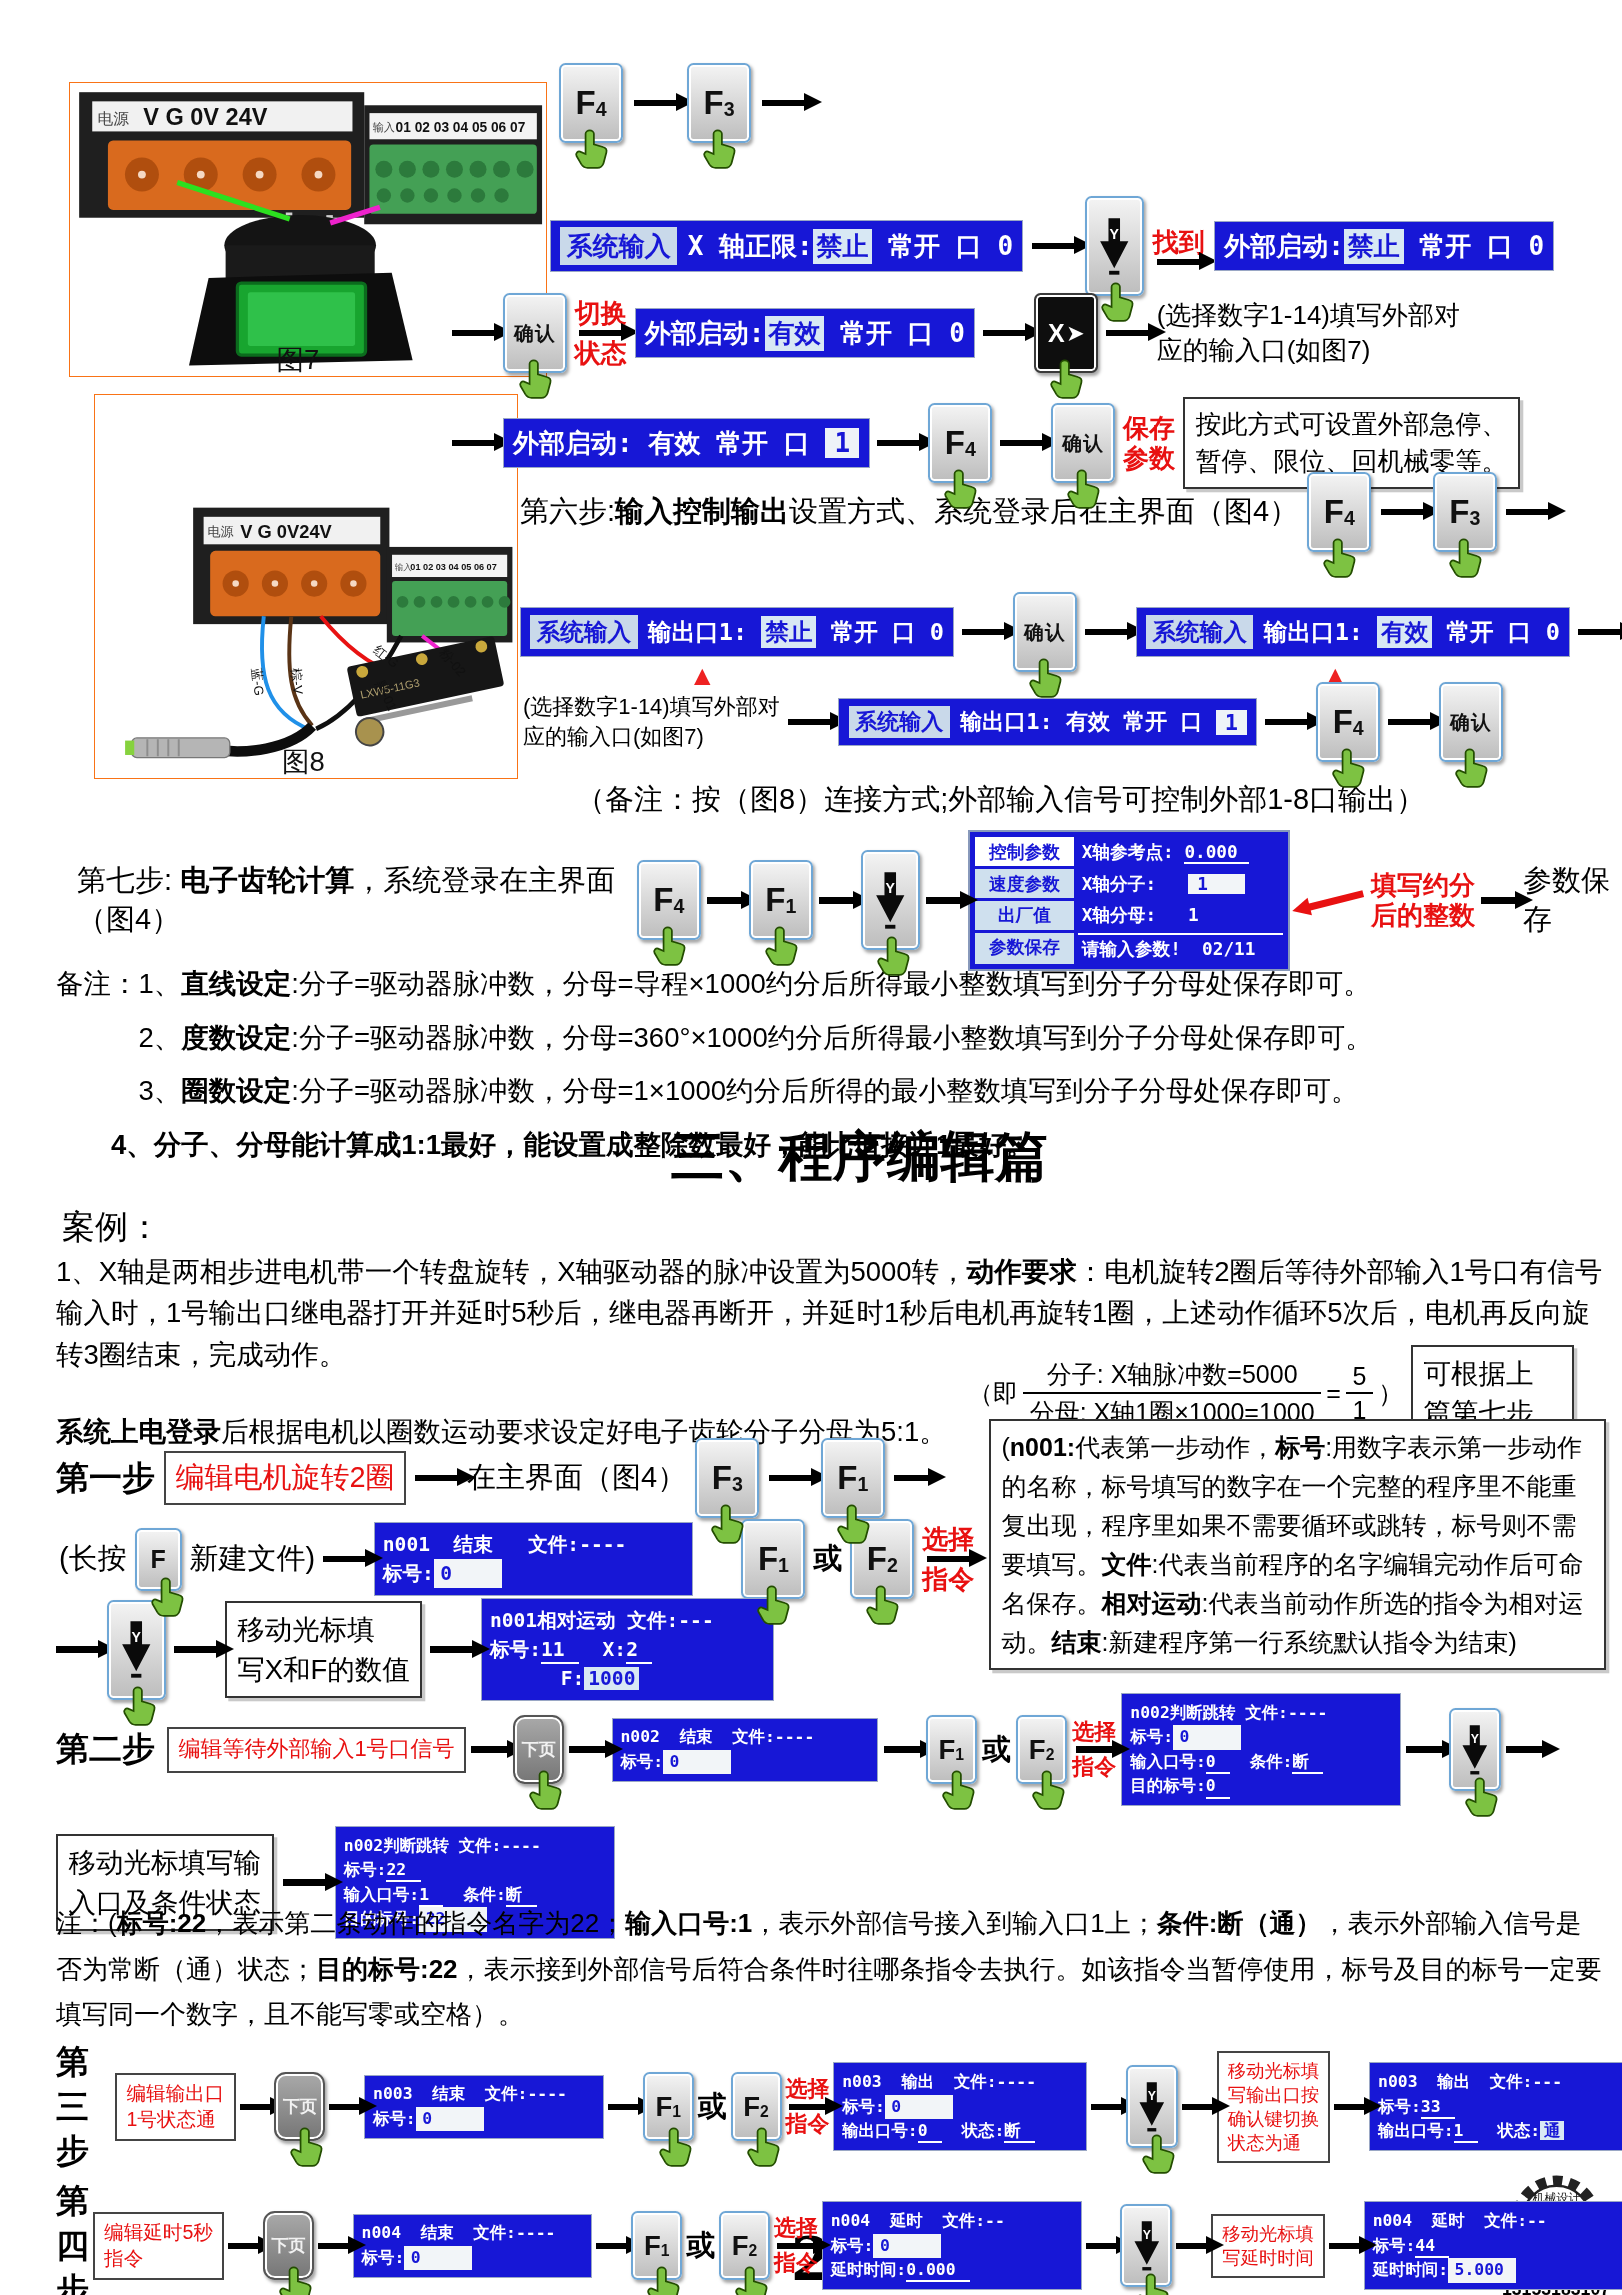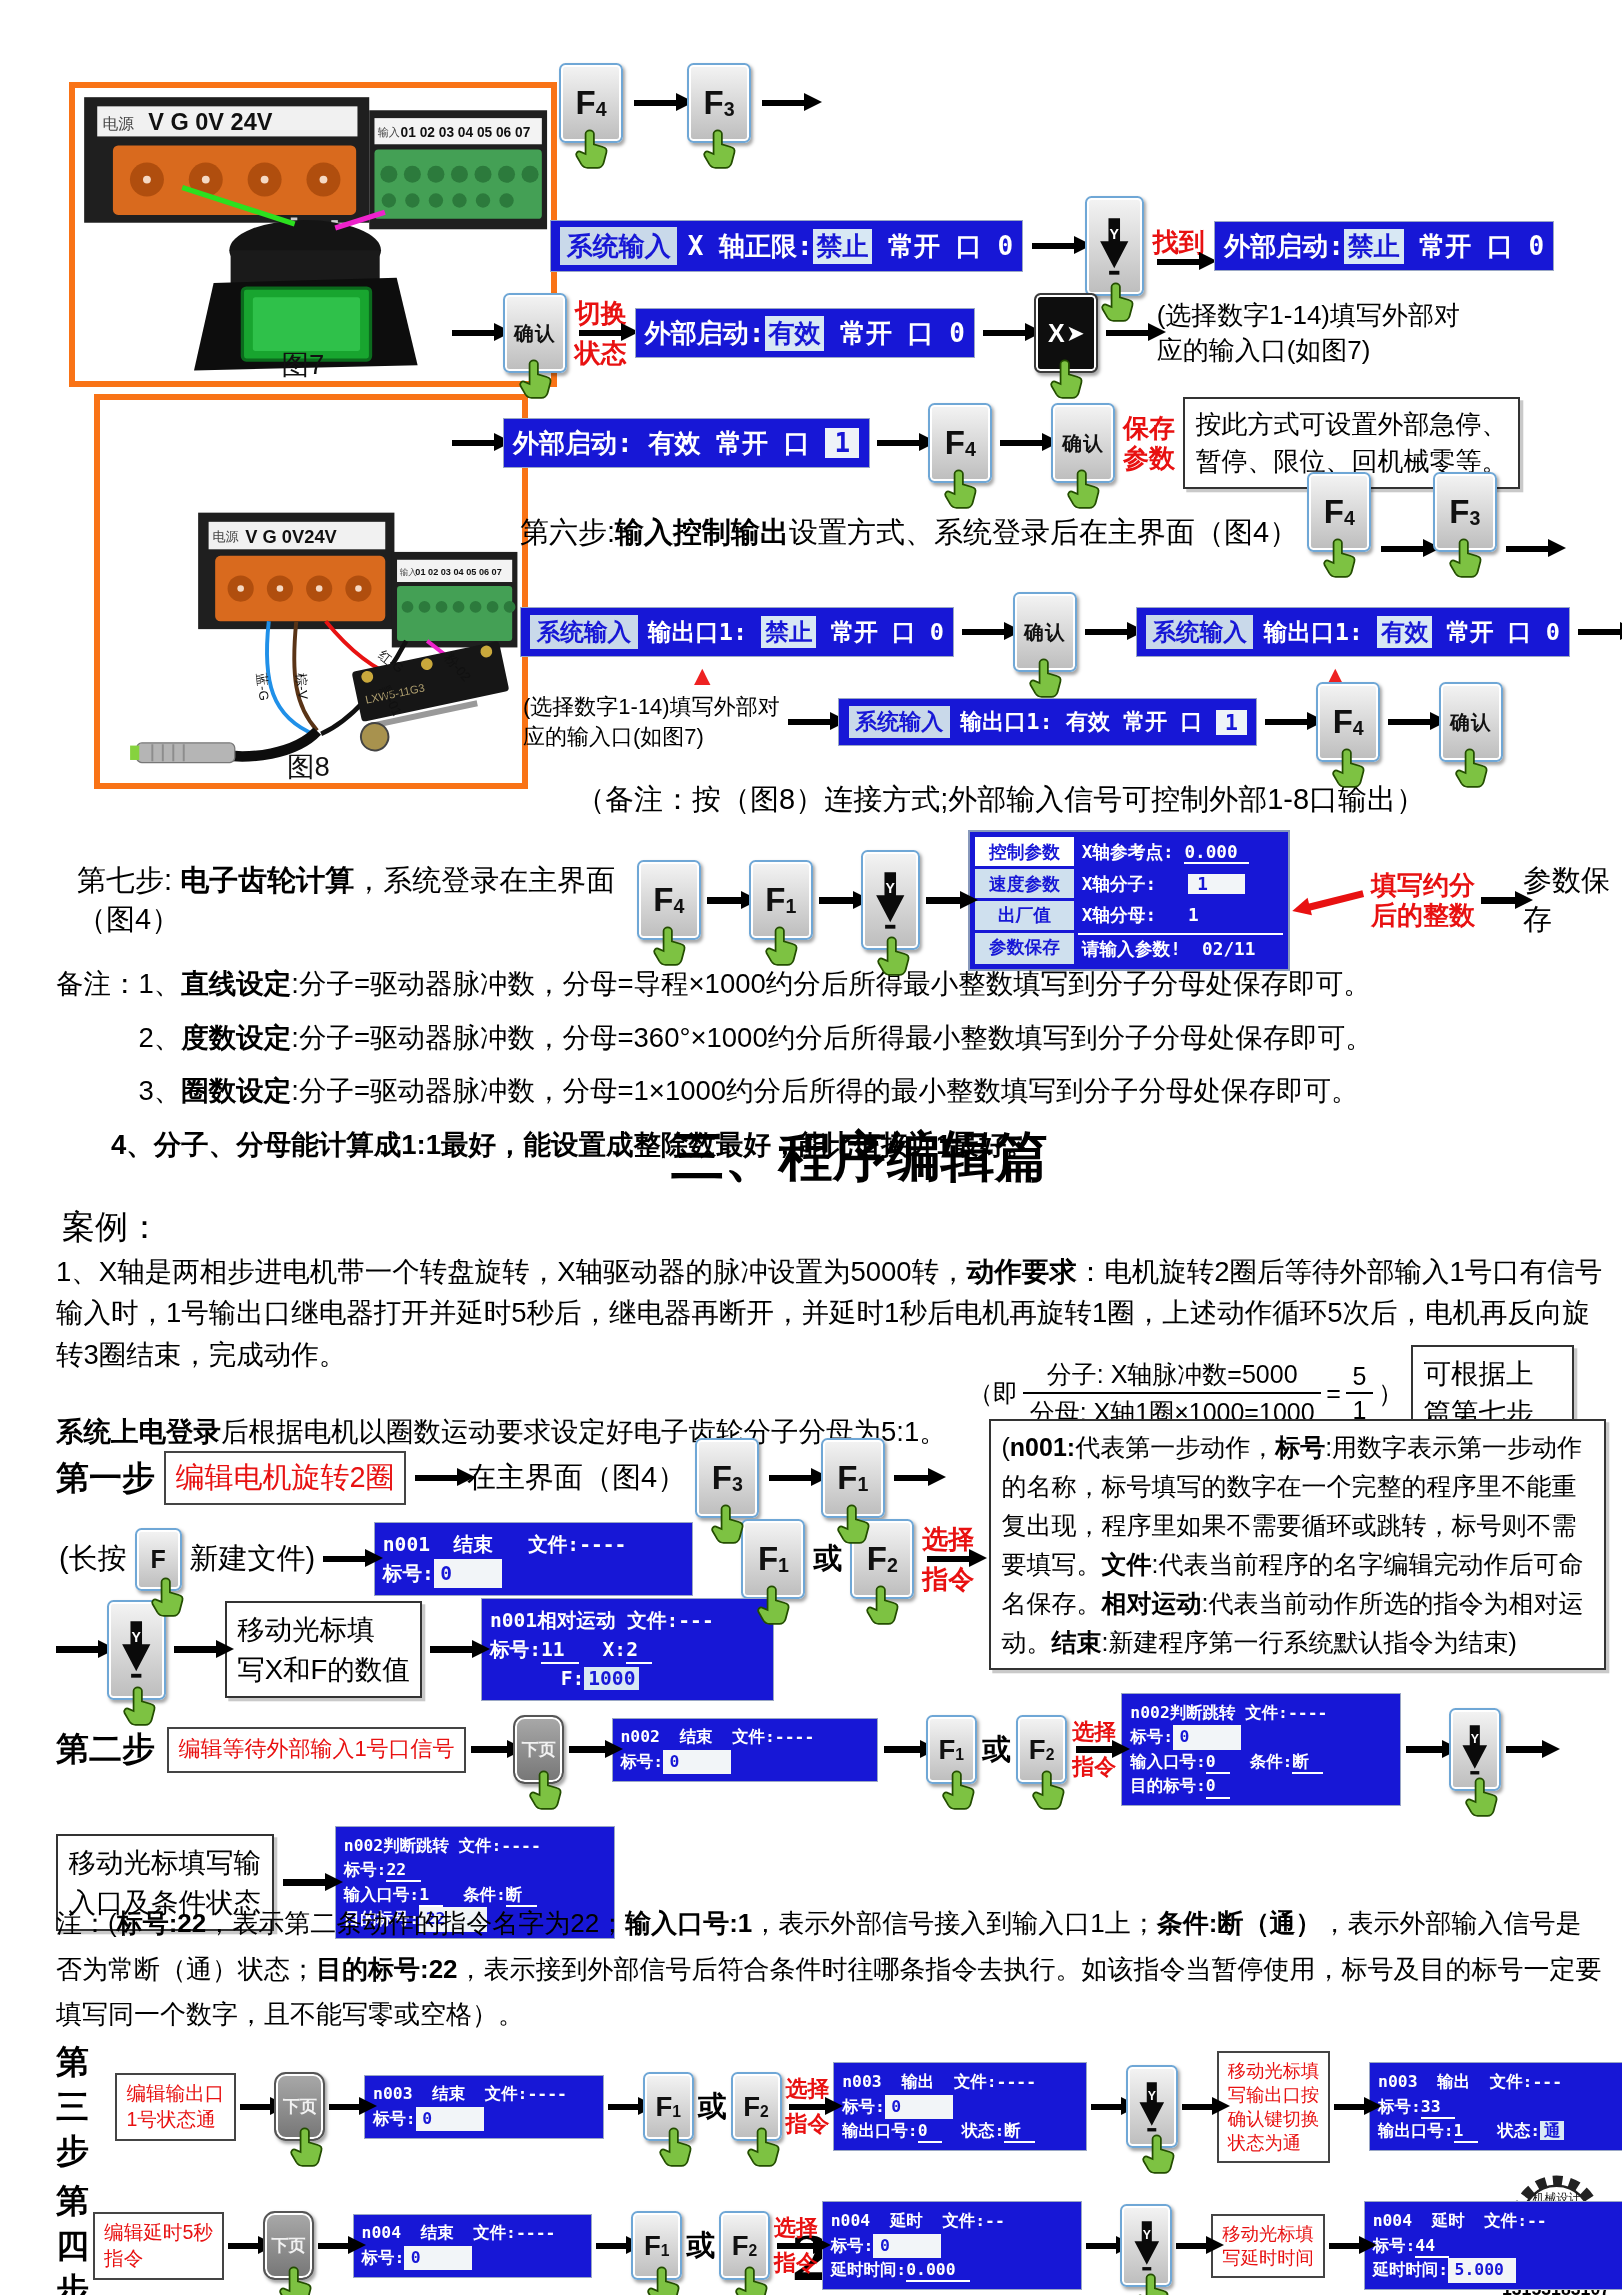--- a/index.html
+++ b/index.html
@@ -67,21 +67,21 @@
   .lcd7 .m{background:#cfe0ee;color:#1717d6;padding:2.6px 2.6px;text-align:center;}
   .lcd7 .m.hl{background:#ffffff;}
   .lcd7 .c{padding:2.6px 3.9px;white-space:pre;}
   .lcd7 .c.last{border-top:2px solid #fff;}
   .lcd7 .u{border-bottom:2px solid #fff;padding-bottom:0.7px;padding-right:11.8px;}
   .lcd7 .boxv{background:#f2f5f8;color:#1717d6;padding:0 9.2px;display:inline-block;min-width:39px;}
   .formula{display:flex;align-items:center;font-size:25px;gap:5.2px;flex:none;}
   .frac{display:flex;flex-direction:column;align-items:center;}
   .frac .fb{border-top:2.6px solid #000;}
   .frac div{padding:1.3px 6.5px;white-space:pre;}
-  .fig{position:absolute;background:#fff;border:6px solid #f97316;text-align:right;}
+  .fig{position:absolute;background:#fff;border:1px solid #f97316;text-align:right;}
   .pagenum{position:absolute;left:0;right:0;top:2224px;text-align:center;
            font-family:"DejaVu Serif",serif;font-size:60px;font-weight:bold;}
   .logo{position:absolute;left:1493px;top:2166px;width:126px;text-align:center;line-height:1.15;}
   .logo .lphone{font-size:17.7px;font-weight:bold;}
 </style>
 </head>
 <body>
 
 <div id="page">
 
@@ -293,21 +293,21 @@
         <span class="cap">确认</span>
         <svg class="hand" viewBox="0 0 50 62">
           <path d="M21 2c3 0 6 2 6 5v15l13 4c4 1 6 4 5 8l-4 15c-1 4-5 7-9 7H18c-4 0-7-2-9-5l-7-12c-2-4 2-8 6-6l7 3V7c0-3 3-5 6-5z" fill="#7dc242" stroke="#234d00" stroke-width="2.5"></path>
         </svg>
       </div>
       <div class="rednote">保存
 参数</div>
       <div class="wbox" style="font-size: 26px;"><span class="seg">按此方式可设置外部急停、
 暂停、限位、回机械零等。</span></div>
     </div>
-    <div class="row" style="left: 520px; top: 472px; gap: 9.2px; align-items: flex-end;">
+    <div class="row" style="left: 520px; top: 472px; gap: 9.2px;">
       <div class="txt" style="font-size: 29px;"><span class="seg">第六步:</span><span class="seg b">输入控制输出</span><span class="seg">设置方式、系统登录后在主界面（图4）</span></div>
       <div class="key">
         <span class="cap">F</span>
         <span class="sub">4</span>
         <svg class="hand" viewBox="0 0 50 62">
           <path d="M21 2c3 0 6 2 6 5v15l13 4c4 1 6 4 5 8l-4 15c-1 4-5 7-9 7H18c-4 0-7-2-9-5l-7-12c-2-4 2-8 6-6l7 3V7c0-3 3-5 6-5z" fill="#7dc242" stroke="#234d00" stroke-width="2.5"></path>
         </svg>
       </div>
       <span class="arr"></span>
       <div class="key">

